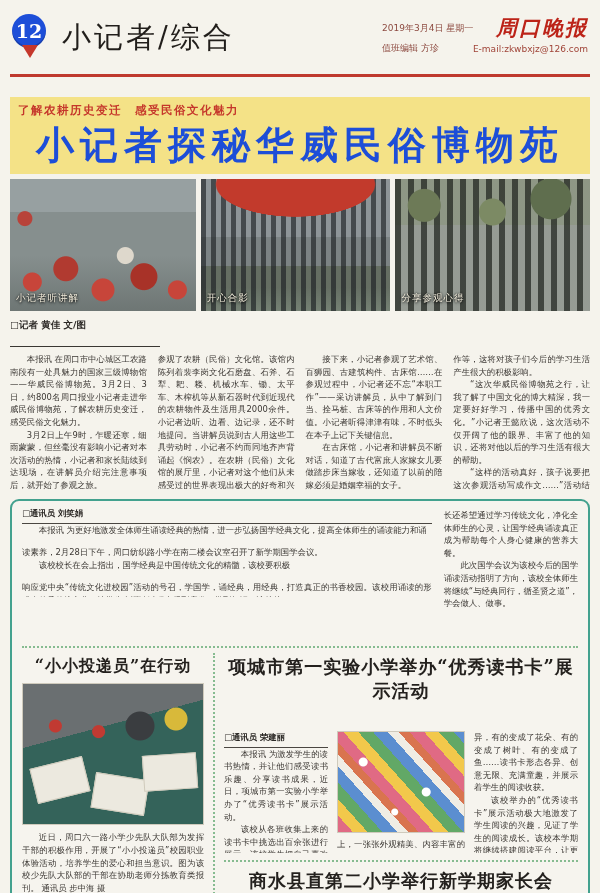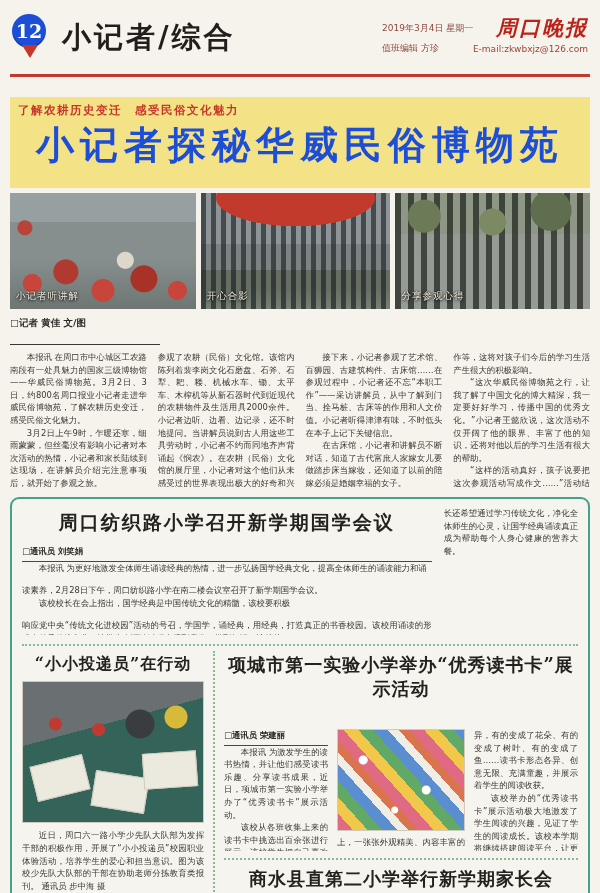--- a/index.html
+++ b/index.html
@@ -13,37 +13,37 @@
   
   .header{display:flex;justify-content:space-between;align-items:flex-start;
     border-bottom:3px solid #bf392e;padding:2px 2px 8px 2px;height:52px;}
   .brand-left{display:flex;align-items:flex-start;}
   .page-pin{width:36px;text-align:center;position:relative;}
   .pin-circle{width:34px;height:34px;border-radius:50%;background:#1d4ed8;
     color:#fff;font-weight:bold;font-size:19px;line-height:34px;
     font-family:"DejaVu Serif",serif;box-shadow:inset 0 -2px 0 rgba(0,0,0,.2);}
   .pin-tail{width:0;height:0;margin:-3px auto 0;border-left:8px solid transparent;
     border-right:8px solid transparent;border-top:13px solid #c5372b;}
-  .section-title{font-family:"DejaVu Serif",serif;font-weight:bold;font-size:29px;
+  .section-title{font-family:"DejaVu Serif",serif;font-weight:normal;font-size:29px;
     color:#211e1b;margin:4px 0 0 14px;letter-spacing:3px;}
   .head-right{text-align:right;margin-top:4px;}
   .head-row1,.head-row2{display:flex;justify-content:space-between;align-items:center;}
   .date-line{font-size:9px;color:#8d4a40;margin-right:12px;}
   .masthead{font-size:21px;color:#bc2318;font-weight:bold;font-style:italic;
     font-family:"DejaVu Serif",serif;letter-spacing:2px;line-height:20px;}
   .editor-line{font-size:9px;color:#8d4a40;margin-right:34px;margin-top:4px;}
   .email-line{font-size:9px;color:#a04438;margin-top:4px;}
 
   
-  .yellow-panel{margin-top:20px;background:#f4e287;padding:6px 8px 21px 8px;}
+  .yellow-panel{margin-top:20px;background:#f4e287;padding:6px 8px 7px 8px;}
   .kicker{color:#c5372b;font-size:11.5px;font-weight:bold;letter-spacing:1.5px;}
   .headline{font-family:"DejaVu Serif",serif;font-weight:bold;font-size:38px;
     color:#1d4ed8;text-align:center;letter-spacing:6px;margin-top:5px;line-height:44px;}
   .photo-row{display:flex;gap:5px;margin-top:5px;}
-  .photo{position:relative;height:116px;overflow:hidden;background:#888;}
+  .photo{position:relative;height:132px;overflow:hidden;background:#888;}
   .photo.p1{flex:188;}
   .photo.p2{flex:192;}
   .photo.p3{flex:197;}
   .photo-cap{position:absolute;left:6px;bottom:6px;color:#f5f0df;font-size:9.5px;
     letter-spacing:1px;text-shadow:0 1px 3px rgba(0,0,0,.9),0 0 2px rgba(0,0,0,.9);}
   .ph-museum{background:
     radial-gradient(circle at 12% 78%, #c7453a 0 9px, transparent 10px),
     radial-gradient(circle at 30% 68%, #b13a30 0 12px, transparent 13px),
     radial-gradient(circle at 50% 84%, #c7453a 0 11px, transparent 12px),
     radial-gradient(circle at 72% 74%, #a83228 0 13px, transparent 14px),
@@ -181,37 +181,37 @@
         <p class="cont">作等，这将对孩子们今后的学习生活产生很大的积极影响。</p>
         <p>“这次华威民俗博物苑之行，让我了解了中国文化的博大精深，我一定要好好学习，传播中国的优秀文化。”小记者王懿欣说，这次活动不仅开阔了他的眼界、丰富了他的知识，还将对他以后的学习生活有很大的帮助。</p>
         <p>“这样的活动真好，孩子说要把这次参观活动写成作文……”活动结束时，一名小记者家长说，希望孩子多多参加小记者活动，既能开眼界，还能积累写作素材，一举两得。</p>
       </div>
     </div>
 
     <div class="box">
 
       <div class="sec2">
         <div class="sec2-left">
-          <div class="sec2-title">周口纺织路小学召开新学期国学会议</div>
           <div class="sec2-cols">
             <div class="minicol">
               <p class="sub-byline">□通讯员 刘笑娟</p>
               <p>本报讯 为更好地激发全体师生诵读经典的热情，进一步弘扬国学经典文化，提高全体师生的诵读能力和诵</p>
             </div>
             <div class="minicol">
               <p class="cont">读素养，2月28日下午，周口纺织路小学在南二楼会议室召开了新学期国学会议。</p>
               <p>该校校长在会上指出，国学经典是中国传统文化的精髓，该校要积极</p>
             </div>
             <div class="minicol">
               <p class="cont">响应党中央“传统文化进校园”活动的号召，学国学，诵经典，用经典，打造真正的书香校园。该校用诵读的形式来传承传统文化，让学生在诵读过程中得到启发、学到知识。该校校</p>
             </div>
           </div>
         </div>
         <div class="sec2-right">
           <p class="cont">长还希望通过学习传统文化，净化全体师生的心灵，让国学经典诵读真正成为帮助每个人身心健康的营养大餐。</p>
+          <p>此次国学会议为该校今后的国学诵读活动指明了方向，该校全体师生将继续“与经典同行，循圣贤之道”，学会做人、做事。</p>
         </div>
       </div>
 
       <hr class="hr-dot">
 
       <div class="lower">
 
         <div class="lbox">
           <div class="lbox-title">“小小投递员”在行动</div>
           <div class="lbox-photo">

